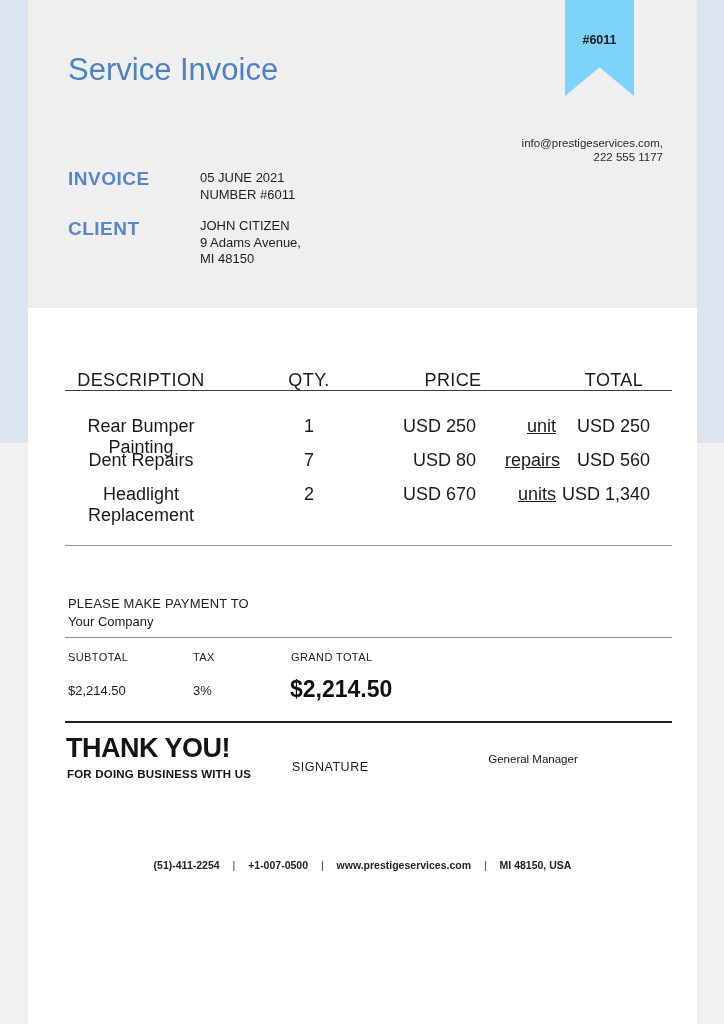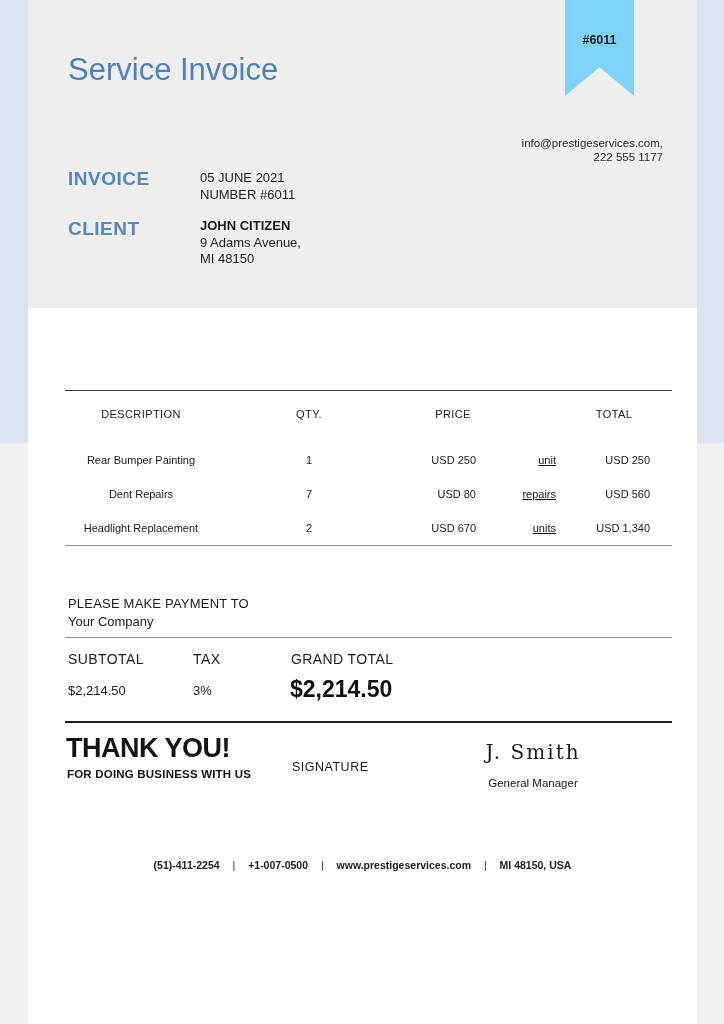--- a/index.html
+++ b/index.html
@@ -46,47 +46,47 @@
 
   .meta-label {
     position: absolute; left: 68px;
     font-size: 19px; font-weight: bold; color: #5586c8; letter-spacing: 0.5px;
   }
   .meta-label.invoice { top: 168px; }
   .meta-label.client  { top: 218px; }
   .meta-block { position: absolute; left: 200px; font-size: 13px; line-height: 16.5px; color: #1d1d1d; }
   .meta-block.invoice-info { top: 170px; }
   .meta-block.client-info  { top: 218px; }
-  .client-name { font-weight: bold; }
+  .client-name { font-weight: normal; }
 
   
   .rule { position: absolute; left: 65px; width: 607px; }
   .rule.dark-thin  { top: 390px; height: 0; border-top: 1.5px solid #3c3c3c; }
   .rule.gray-1     { top: 545px; height: 0; border-top: 1px solid #8f8f8f; }
   .rule.gray-2     { top: 637px; height: 0; border-top: 1px solid #8f8f8f; }
   .rule.black-bold { top: 721px; height: 0; border-top: 2px solid #1e1e1e; }
 
   
   .tbl { position: absolute; left: 65px; width: 607px; display: grid;
          grid-template-columns: 152px 184px 104px 51px 116px; }
   .tbl-header { top: 370px; }
   .tbl-header .cell { font-size: 12.5px; color: #1f1f1f; letter-spacing: 0.4px; }
   .row-1 { top: 416px; }
   .row-2 { top: 450px; }
   .row-3 { top: 484px; }
-  .tbl .cell { font-size: 11px; color: #1a1a1a; margin-top: 38px; }
+  .tbl .cell { font-size: 18px; color: #1a1a1a; }
   .c-center { text-align: center; }
   .c-price  { text-align: right; padding-right: 29px; }
   .c-unit   { text-align: right; text-decoration: underline; }
   .c-total  { text-align: right; padding-right: 22px; }
 
   
   .pay-line1 { position: absolute; left: 68px; top: 596px; font-size: 13px; color: #1c1c1c; letter-spacing: 0.2px; }
   .pay-line2 { position: absolute; left: 68px; top: 614px; font-size: 13px; color: #1c1c1c; }
-  .tot-label { position: absolute; top: 651px; font-size: 14px; color: #1c1c1c; letter-spacing: 0.4px; }
+  .tot-label { position: absolute; top: 651px; font-size: 11px; color: #1c1c1c; letter-spacing: 0.4px; }
   .tot-label.subtotal { left: 68px; }
   .tot-label.tax { left: 193px; }
   .tot-label.grand { left: 291px; }
   .tot-value { position: absolute; top: 683px; font-size: 13px; color: #1c1c1c; }
   .tot-value.subtotal { left: 68px; }
   .tot-value.tax { left: 193px; }
   .tot-value.grand {
     left: 290px; top: 676px; font-size: 23px; font-weight: bold; color: #101010;
   }
 
@@ -198,21 +198,20 @@
 <div class="tot-value subtotal">$2,214.50</div>
 <div class="tot-value tax">3%</div>
 <div class="tot-value grand">$2,214.50</div>
 
 <div class="rule black-bold"></div>
 
 <div class="thanks-title">THANK YOU!</div>
 <div class="thanks-subtitle">FOR DOING BUSINESS WITH US</div>
 <div class="signature-label">SIGNATURE</div>
 <div class="signature-block">
-  <div class="signature-name">J. Smith</div>
   <div class="signature-role">General Manager</div>
 </div>
 
 <div class="footer">
   <span>(51)-411-2254</span>
   <span class="sep">|</span>
   <span>+1-007-0500</span>
   <span class="sep">|</span>
   <span>www.prestigeservices.com</span>
   <span class="sep">|</span>

